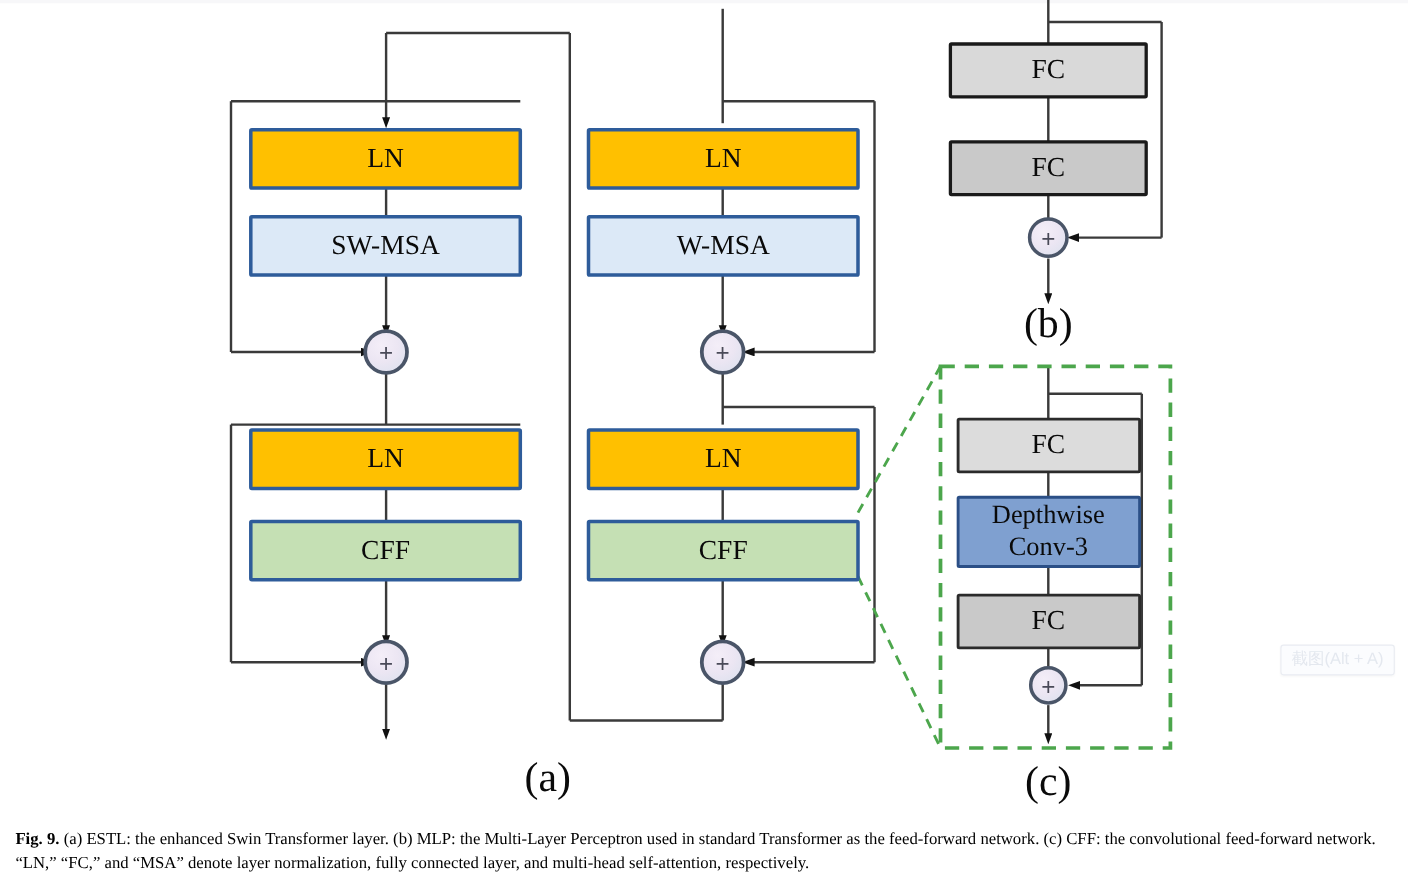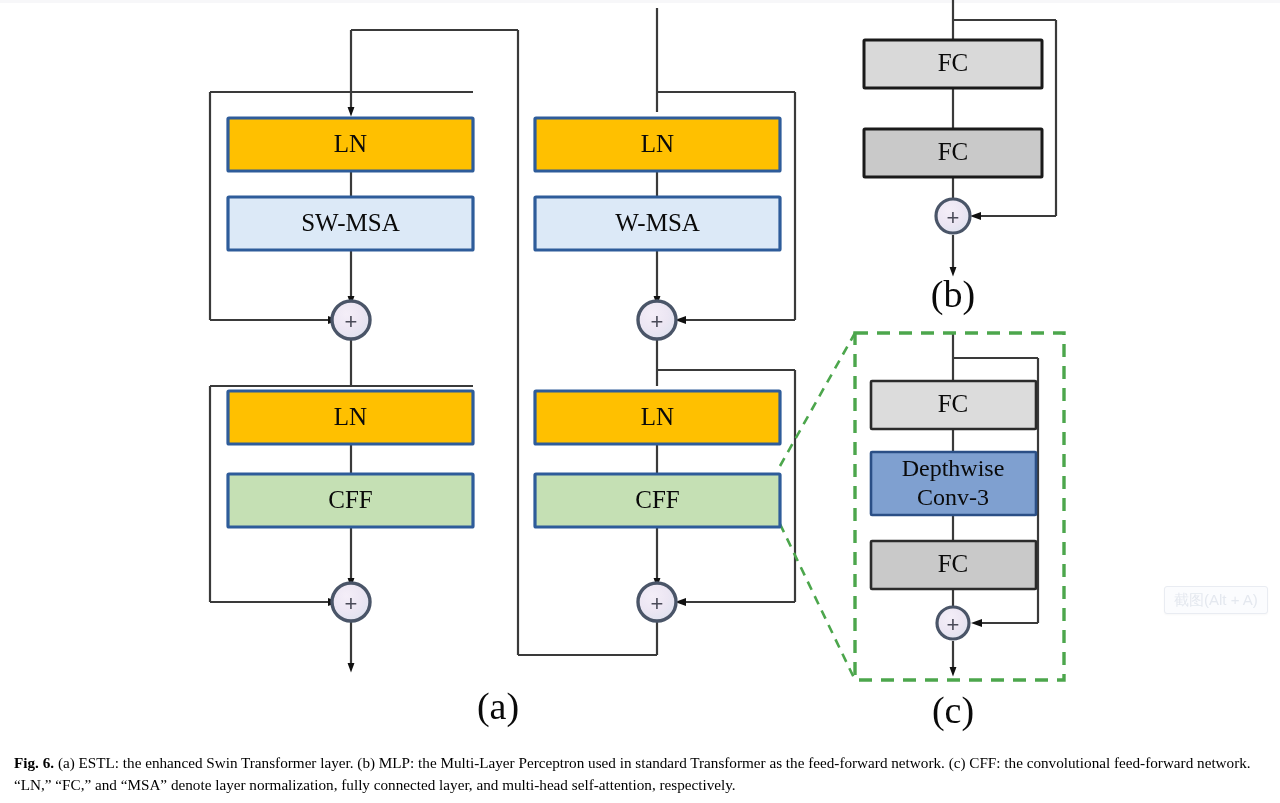--- a/index.html
+++ b/index.html
@@ -271,17 +271,17 @@
     </g>
 
     <text class="panel-label" x="498" y="710">(a)</text>
   </svg>
 
   <div id="watermark">
     <span>截图(Alt + A)</span>
   </div>
 
   <div id="caption">
-    <span class="fig-no">Fig. 6.</span>
+    <span class="fig-no">Fig. 9.</span>
     <span class="cap-text">(a) ESTL: the enhanced Swin Transformer layer. (b) MLP: the Multi-Layer Perceptron used in standard Transformer as the feed-forward network. (c) CFF: the convolutional feed-forward network. “LN,” “FC,” and “MSA” denote layer normalization, fully connected layer, and multi-head self-attention, respectively.</span>
   </div>
 
 </div>
 
 </body></html>

